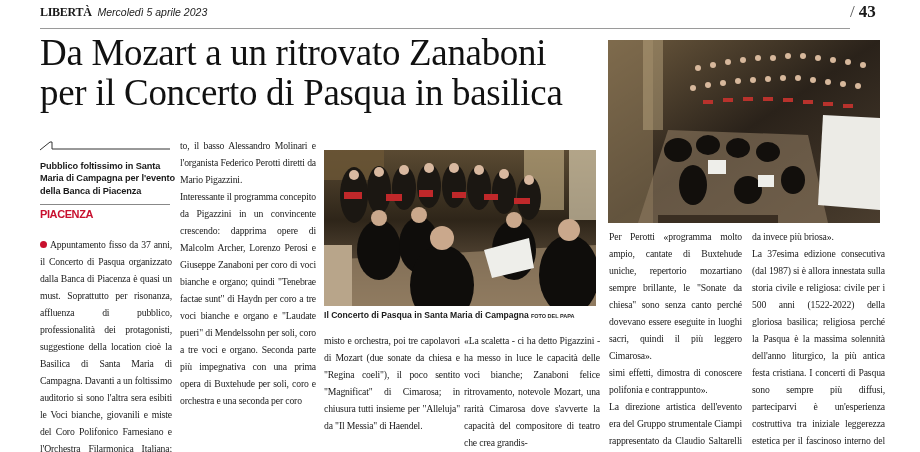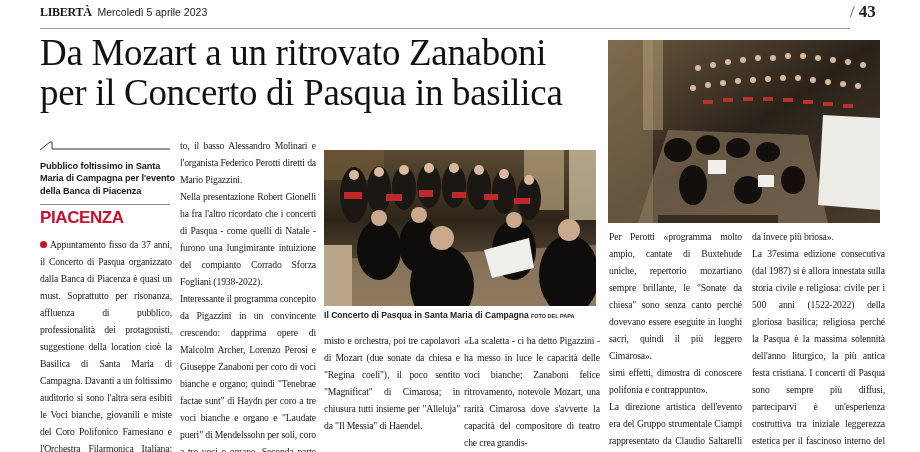--- a/index.html
+++ b/index.html
@@ -2,35 +2,35 @@
 <html><head>
 <meta charset="utf-8">
 <style>
   html, body { margin: 0; padding: 0; background: #ffffff; }
   body { width: 920px; height: 452px; position: relative; overflow: hidden; font-family: "DejaVu Serif", serif; color: #1a1a1a; }
   .abs { position: absolute; }
 
   
   .masthead { left: 40px; top: 5px; font-family: "Liberation Serif", serif; font-size: 12px; }
   .masthead .brand { font-weight: 900; letter-spacing: -0.3px; font-size: 12px; }
-  .masthead .date { font-family: "Liberation Sans", sans-serif; font-size: 10.5px; margin-left: 3px; color: #222; }
+  .masthead .date { font-family: "Liberation Sans", sans-serif; font-size: 10.5px; margin-left: 3px; color: #222; font-style: italic; }
   .header-rule { left: 40px; top: 28px; width: 810px; height: 1px; background: #9a9a9a; }
   .page-num { left: 850px; top: 2px; font-family: "Liberation Serif", serif; font-size: 17px; font-weight: bold; }
   .page-num .slash { font-weight: normal; color: #555; margin-right: 4px; }
 
   
   .headline { left: 40px; top: 33px; width: 570px; font-family: "Liberation Serif", serif; font-size: 37.5px; line-height: 40px; font-weight: normal; letter-spacing: -0.3px; color: #111; transform: scaleX(0.985); transform-origin: left top; }
 
   
   .deco { left: 40px; top: 137px; width: 130px; height: 14px; }
 
   
   .subhead { left: 40px; top: 160px; width: 135px; font-family: "Liberation Sans", sans-serif; font-weight: bold; font-size: 9.2px; line-height: 12.3px; color: #1a1a1a; letter-spacing: -0.1px; }
   .sub-rule { left: 40px; top: 204px; width: 130px; height: 1px; background: #888; }
-  .location { left: 40px; top: 208px; font-family: "Liberation Sans", sans-serif; font-weight: bold; font-size: 17px; color: #c8102e; letter-spacing: -0.4px; }
+  .location { left: 40px; top: 208px; font-family: "Liberation Sans", sans-serif; font-weight: bold; font-size: 11px; color: #c8102e; letter-spacing: -0.4px; }
 
   
   .col { font-family: "Liberation Serif", serif; font-size: 9.7px; line-height: 17px; text-align: justify; color: #1a1a1a; letter-spacing: -0.15px; }
   .col p { margin: 0; }
   .col1 { left: 40px; top: 236px; width: 132px; }
   .col2 { left: 180px; top: 137px; width: 136px; }
   .col3 { left: 324px; top: 332px; width: 136px; }
   .col4 { left: 464px; top: 332px; width: 136px; }
   .col5 { left: 609px; top: 228px; width: 133px; }
   .col6 { left: 752px; top: 228px; width: 133px; }
@@ -68,21 +68,20 @@
 <div class="abs subhead">Pubblico foltissimo in Santa Maria di Campagna per l'evento della Banca di Piacenza</div>
 <div class="abs sub-rule"></div>
 <div class="abs location">PIACENZA</div>
 
 <div class="abs col col1">
   <p><span class="bullet"></span><span>Appuntamento fisso da 37 anni, il Concerto di Pasqua organizzato dalla Banca di Piacenza è quasi un must. Soprattutto per risonanza, affluenza di pubblico, professionalità dei protagonisti, suggestione della location cioè la Basilica di Santa Maria di Campagna. Davanti a un foltissimo auditorio si sono l'altra sera esibiti le Voci bianche, giovanili e miste del Coro Polifonico Farnesiano e l'Orchestra Filarmonica Italiana; poi i soprani Maria Dal Corso, Erika Dilger e Margherita Lazzarotti, il contralto Samantha Ferrari, il tenore Antonio Cerre-</span></p>
 </div>
 
 <div class="abs col col2">
   <p>to, il basso Alessandro Molinari e l'organista Federico Perotti diretti da Mario Pigazzini.</p>
-  <p>Nella presentazione Robert Gionelli ha fra l'altro ricordato che i concerti di Pasqua - come quelli di Natale - furono una lungimirante intuizione del compianto Corrado Sforza Fogliani (1938-2022).</p>
   <p>Interessante il programma concepito da Pigazzini in un convincente crescendo: dapprima opere di Malcolm Archer, Lorenzo Perosi e Giuseppe Zanaboni per coro di voci bianche e organo; quindi "Tenebrae factae sunt" di Haydn per coro a tre voci bianche e organo e "Laudate pueri" di Mendelssohn per soli, coro a tre voci e organo. Seconda parte più impegnativa con una prima opera di Buxtehude per soli, coro e orchestra e una seconda per coro</p>
 </div>
 
 <div class="abs photo photo1">
   <svg width="272" height="156" viewBox="0 0 272 156">
     <defs>
       <linearGradient id="bg1" x1="0" y1="0" x2="0" y2="1">
         <stop offset="0" stop-color="#5a4a32"></stop>
         <stop offset="0.45" stop-color="#2e2519"></stop>
         <stop offset="1" stop-color="#7a6650"></stop>

